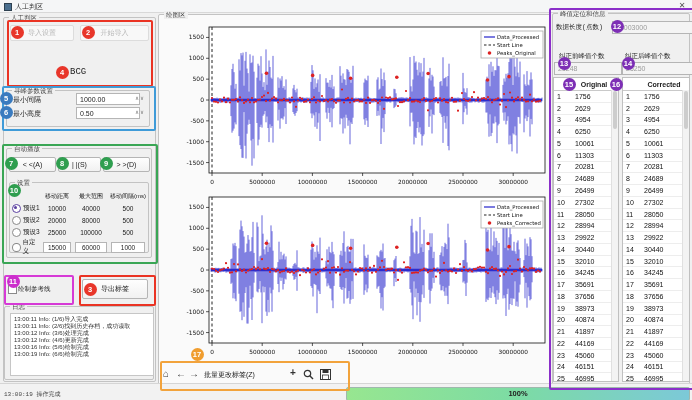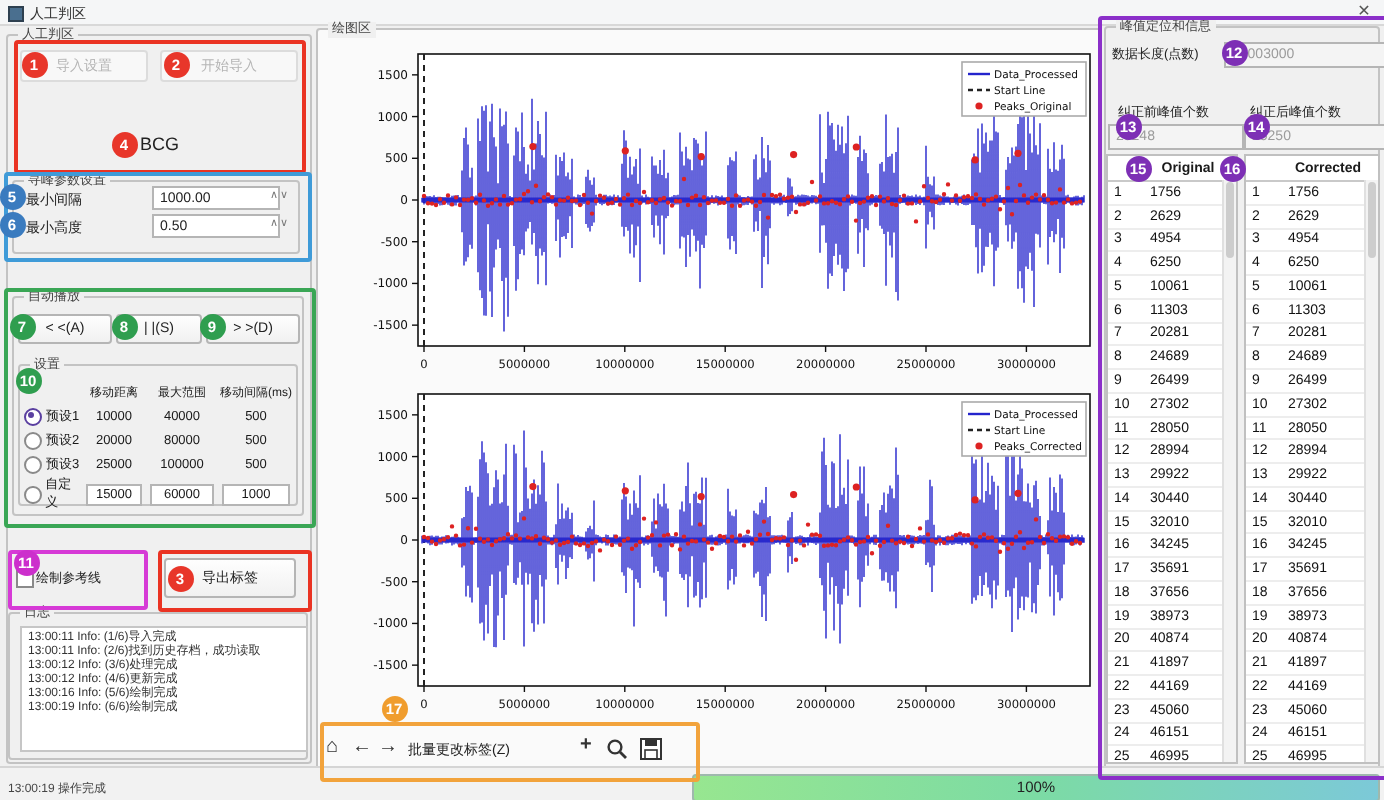--- a/index.html
+++ b/index.html
@@ -18,21 +18,21 @@
   
   .groupbox{position:absolute;border:1px solid #c3c3c3;border-radius:2px;}
   .grouplabel{position:absolute;top:-4px;left:5px;background:#f0f0f0;padding:0 2px;font-size:6.5px;color:#444;white-space:nowrap;line-height:8px;}
   
   .btn{position:absolute;background:linear-gradient(#fefefe,#f1f1f1);border:1px solid #b5b5b5;border-radius:2px;
        font-size:7px;display:flex;align-items:center;justify-content:center;color:#222;white-space:nowrap;}
   .btn.disabled{background:#f8f8f8;border-color:#dcdcdc;color:#b5b5b5;}
   .input{position:absolute;background:#fff;border:1px solid #b5b5b5;font-size:7px;display:flex;align-items:center;padding:0 3px;color:#222;white-space:nowrap;}
   .input.ro{background:#f4f4f4;color:#9b9b9b;}
   .spin{position:absolute;font-size:5.5px;color:#777;letter-spacing:1px;}
-  .lbl{position:absolute;font-size:7px;color:#222;white-space:nowrap;}
+  .lbl{position:absolute;font-size:7px;color:#222;white-space:nowrap;font-family:Liberation Mono, monospace;}
   .lbl.small{font-size:6.5px;}
   
   .radio{width:7px;height:7px;border:1px solid #8a8a8a;border-radius:50%;background:#fff;display:inline-block;}
   .radio.sel{border-color:#5a3fa0;}
   .radio.sel::after{content:'';display:block;width:3px;height:3px;margin:1px;border-radius:50%;background:#5a3fa0;}
   .checkbox{position:absolute;width:7px;height:7px;border:1px solid #8a8a8a;background:#fff;}
   
   .preset-row,.preset-head{position:relative;display:grid;grid-template-columns:30px 32px 36px 38px;align-items:center;height:12px;}
   .preset-head span{font-size:6px;color:#222;text-align:center;}
   .preset-row .plab{font-size:6.5px;display:flex;align-items:center;gap:2px;padding-left:1px;}
@@ -50,21 +50,21 @@
   .trow .tn{width:16px;padding-left:3px;}
   .trow .tv{flex:1;padding-left:2px;}
   .vscroll{position:absolute;right:0;top:12px;bottom:0;width:6px;background:#f3f3f3;border-left:1px solid #e0e0e0;}
   .vthumb{position:absolute;left:1px;top:1px;width:4px;height:38px;background:#cdcdcd;border-radius:2px;}
   
   .tbi{position:absolute;font-size:10px;color:#333;line-height:12px;}
   .tb-text{position:absolute;font-size:7px;color:#222;white-space:nowrap;}
   
   .statusbar{position:absolute;left:0;top:383px;width:692px;height:17px;background:#f2f2f2;border-top:1px solid #d5d5d5;}
   .progress{position:absolute;left:346px;top:3px;width:342px;height:12px;border:1px solid #9fb8ad;border-radius:2px;
-            background:linear-gradient(90deg,#97e690 0%,#7cdba4 50%,#7cc9d8 100%);}
+            background:linear-gradient(90deg,#97e690 0%,#7cdba4 50%,#7cc9d8 100%);font-weight:bold;}
   .progress span{display:block;text-align:center;font-size:7.5px;line-height:11px;color:#222;}
   
   .badge{position:absolute;width:13px;height:13px;border-radius:50%;color:#fff;font-size:7.5px;font-weight:bold;
          display:flex;align-items:center;justify-content:center;z-index:50;}
   .hlbox{position:absolute;border:2px solid;border-radius:2px;z-index:40;pointer-events:none;background:transparent;}
   svg text{font-family:"DejaVu Sans","Liberation Sans",sans-serif;}
 </style>
 </head>
 <body>
 

